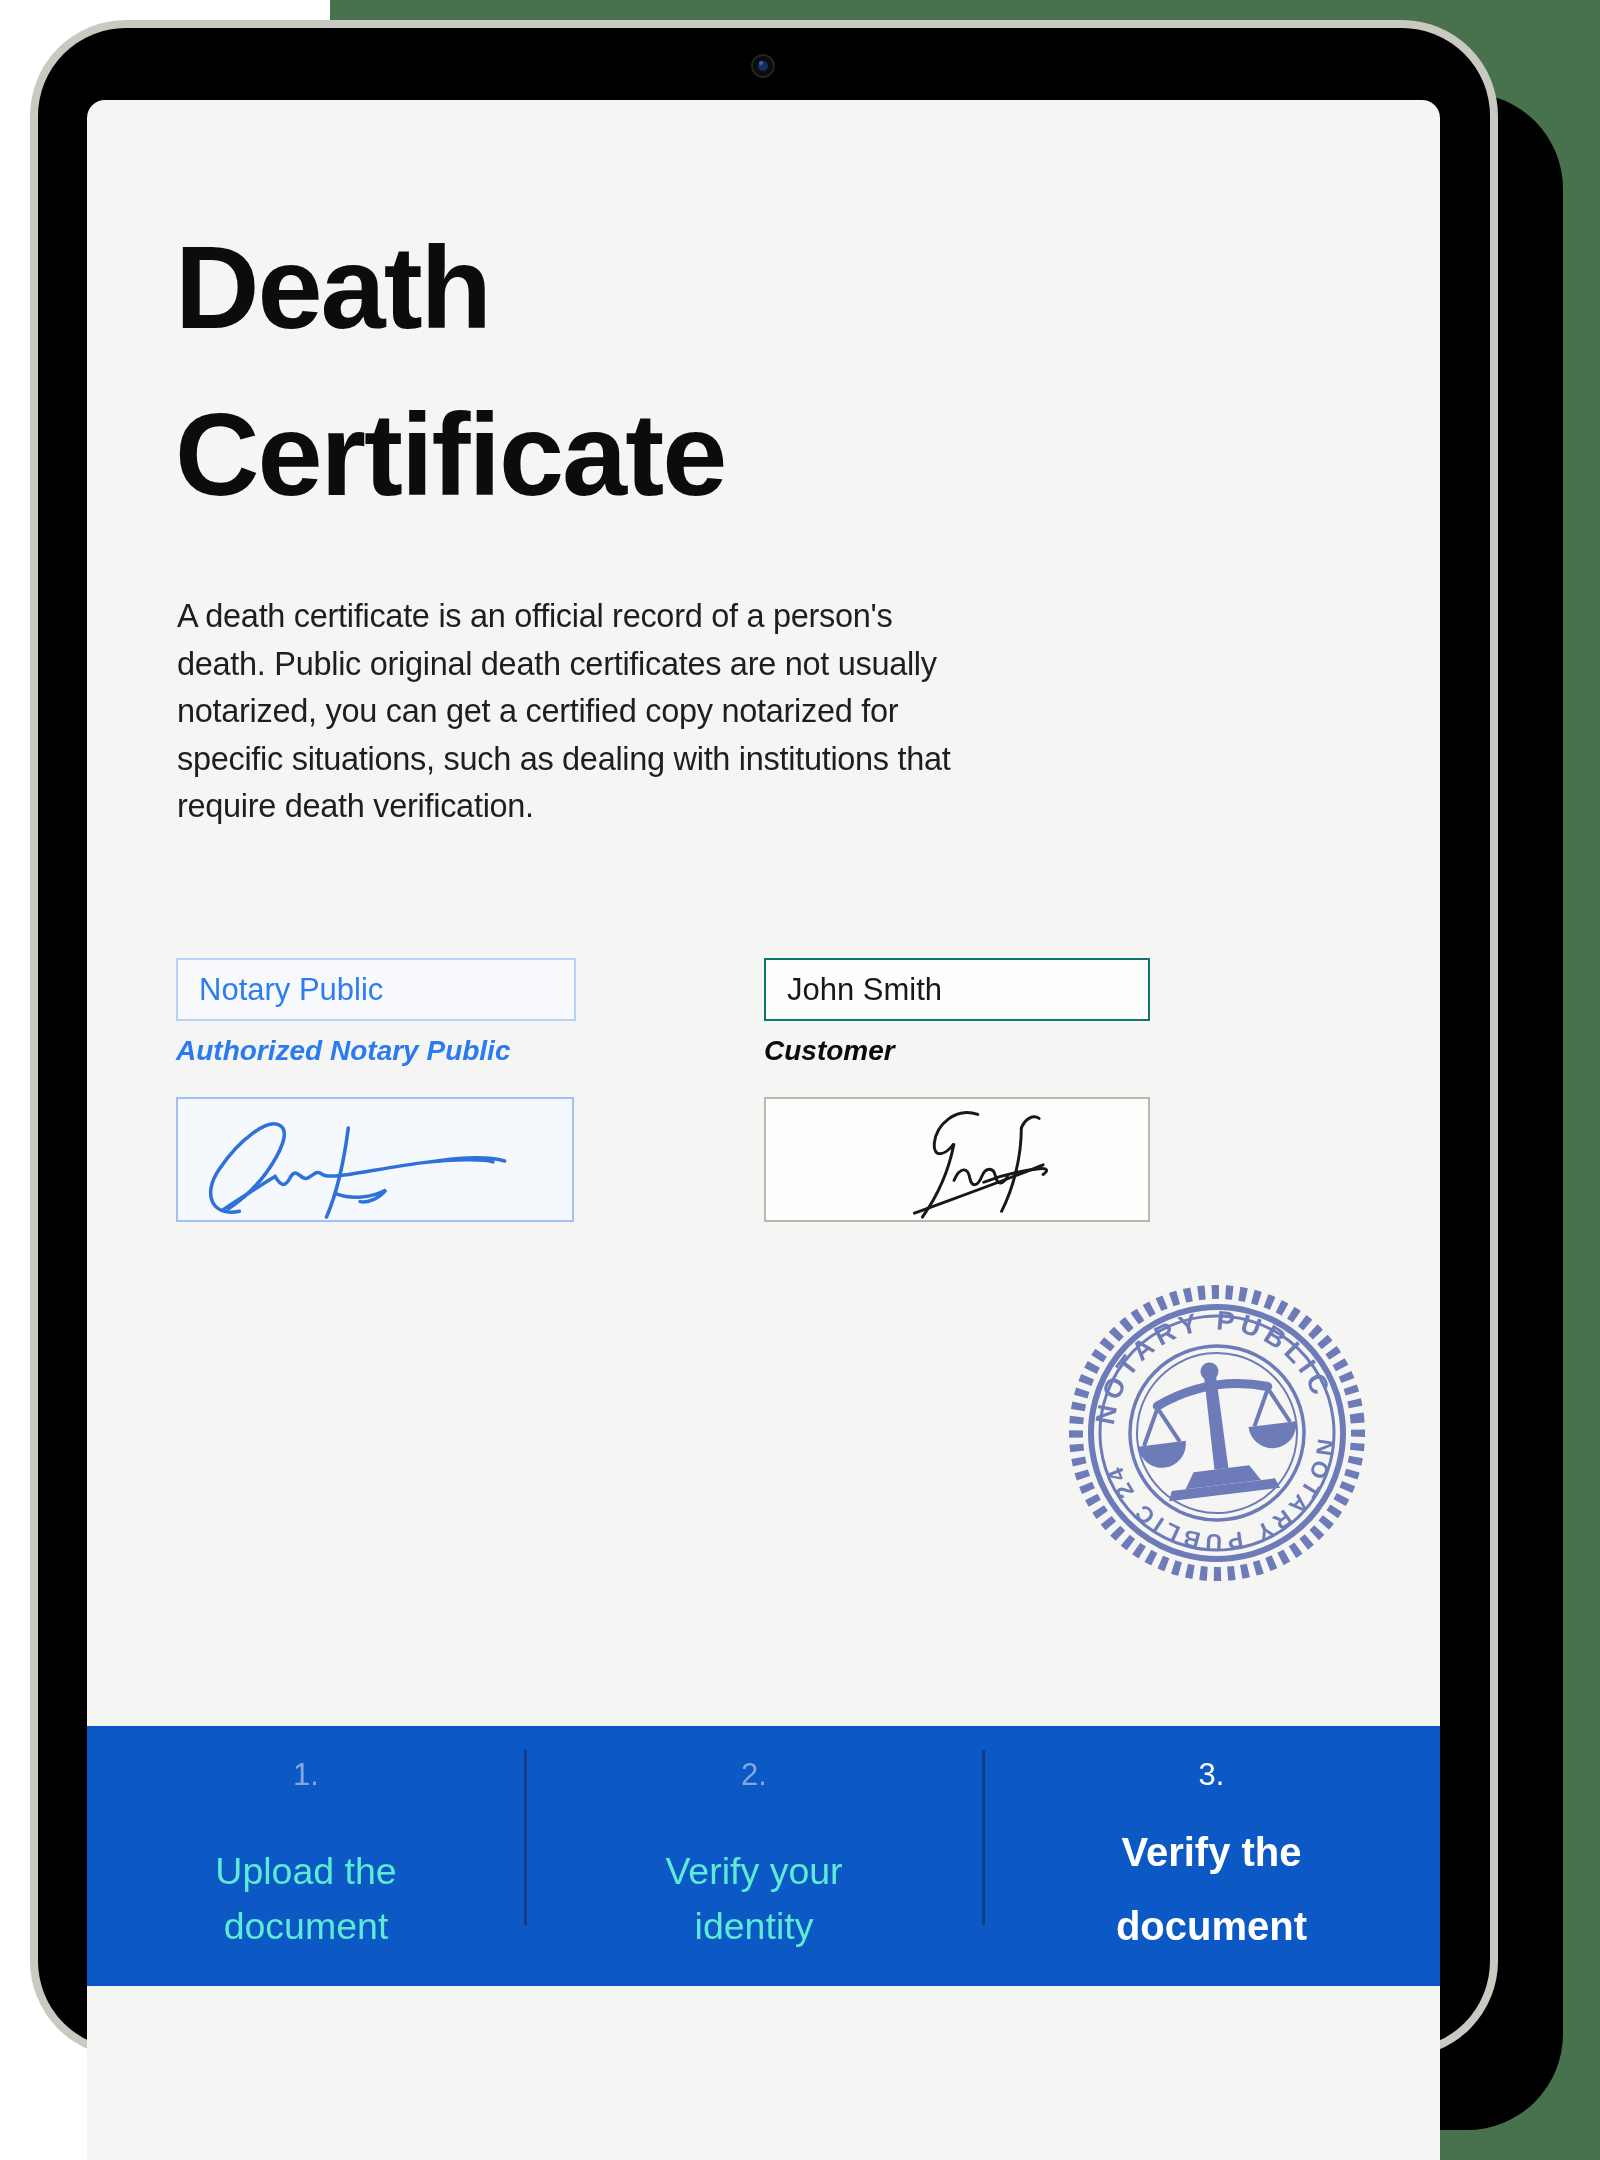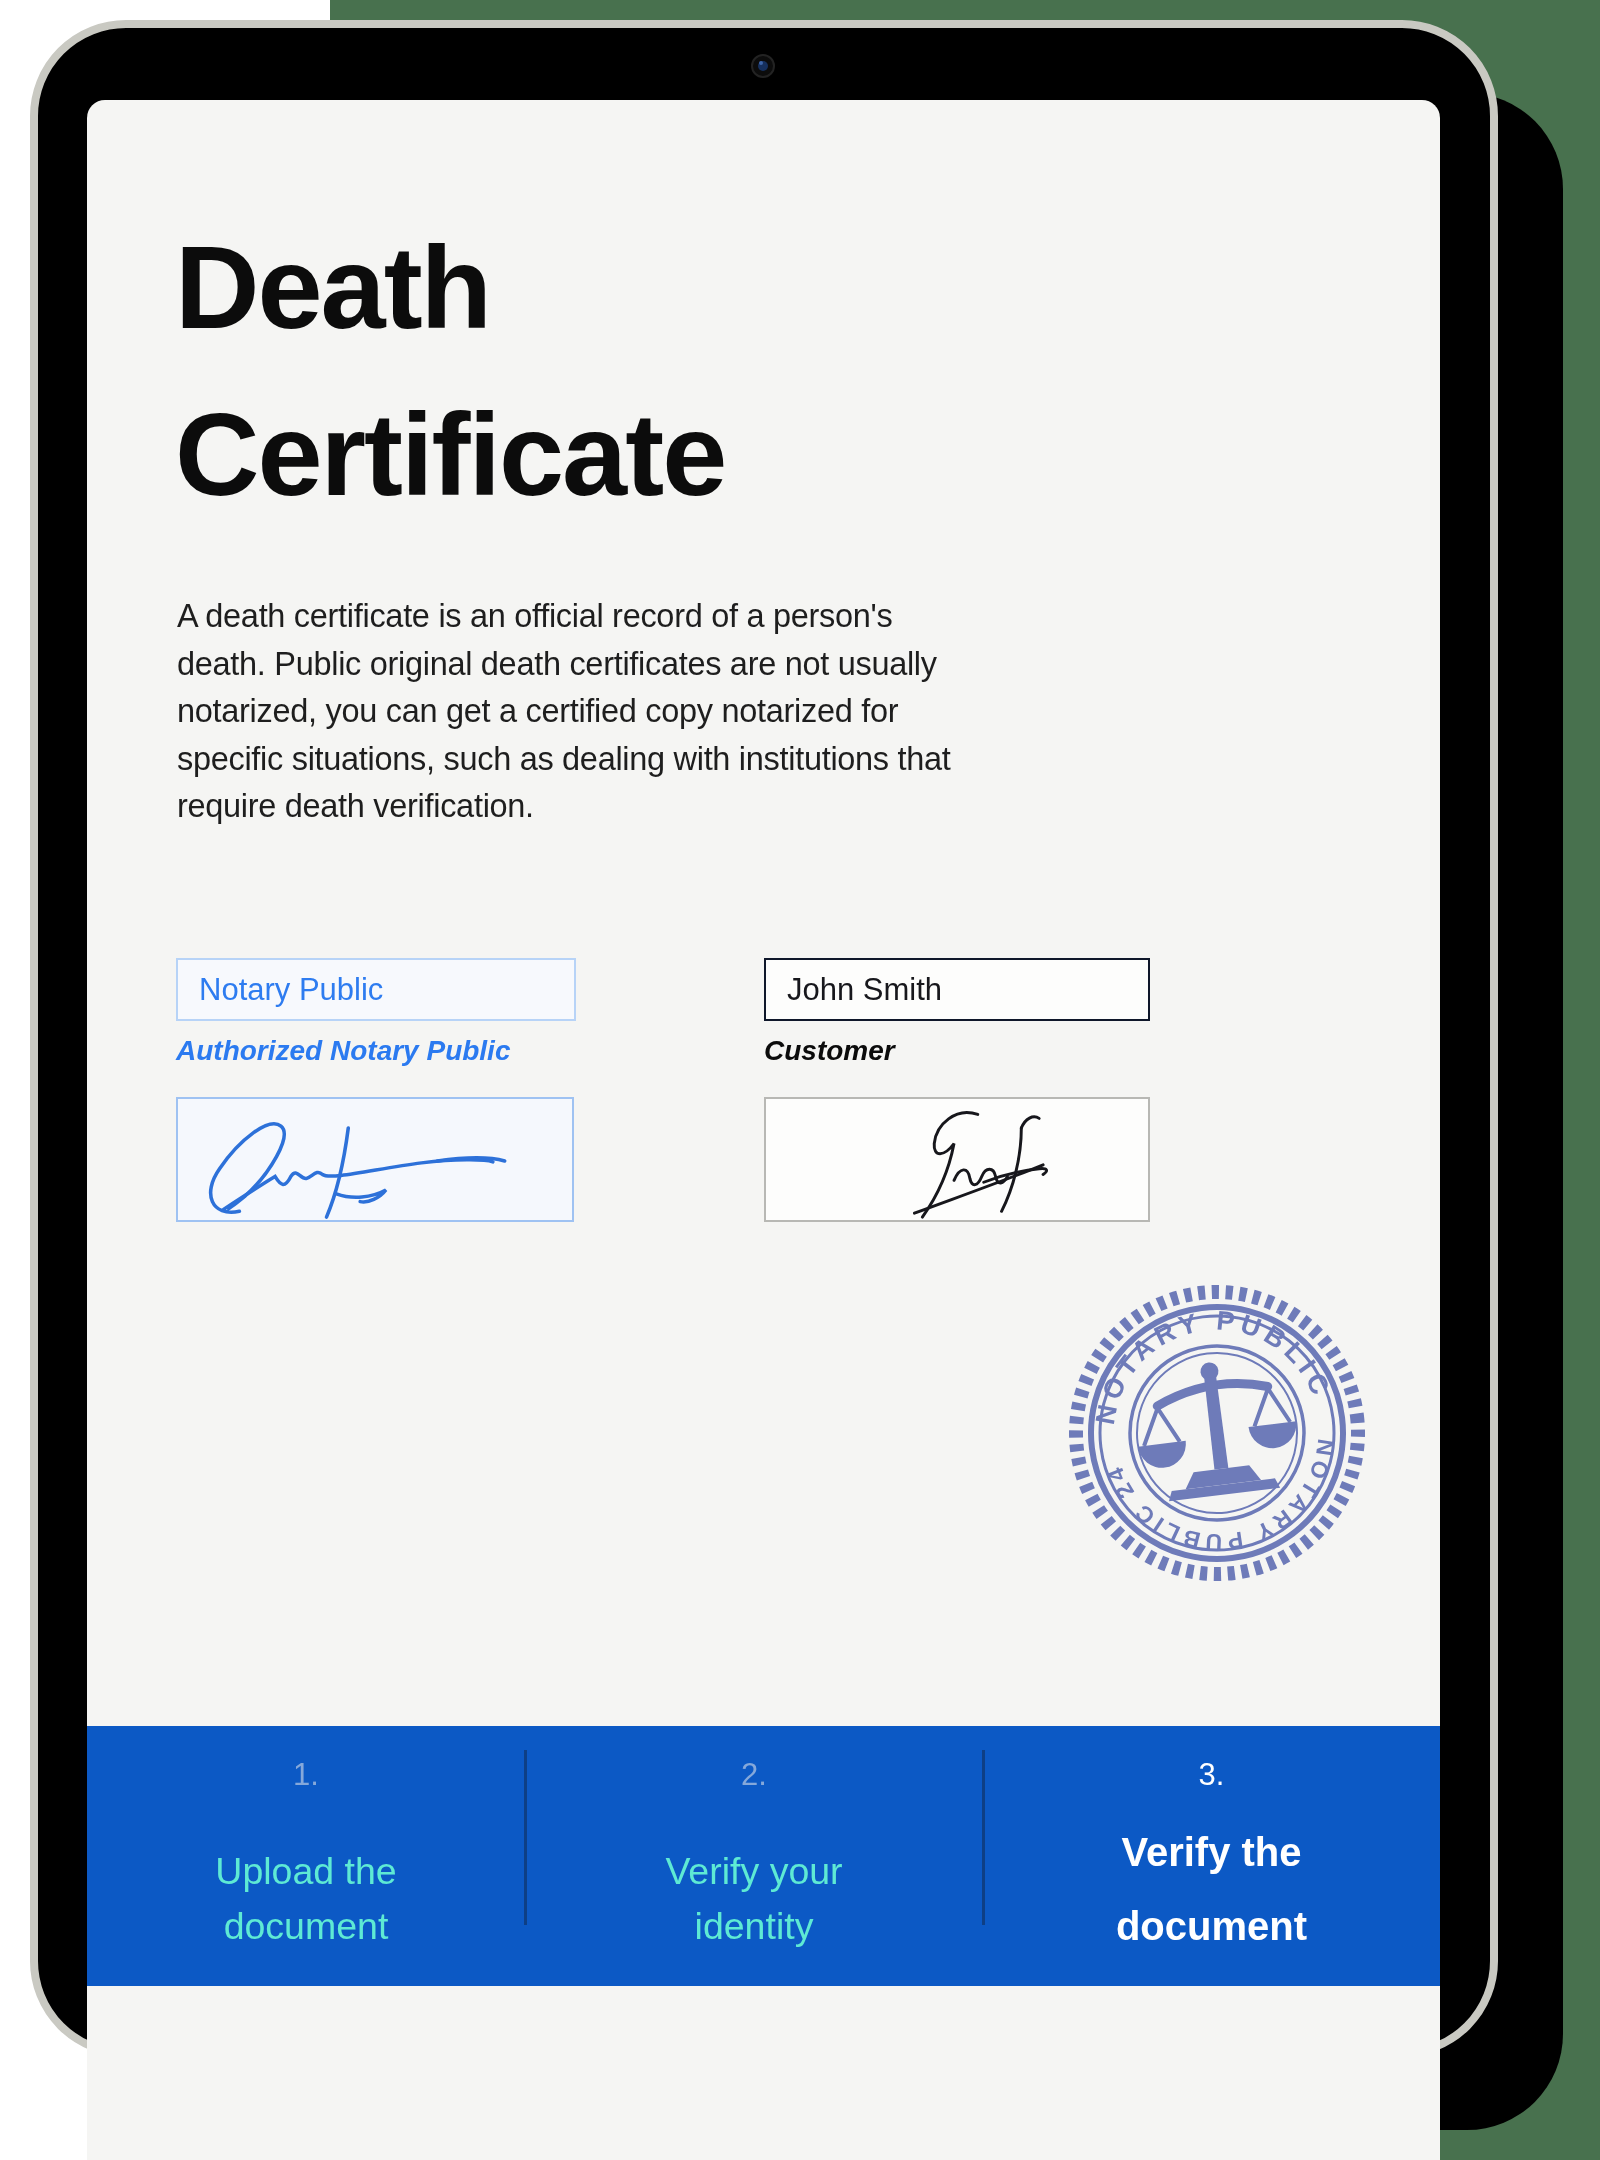--- a/index.html
+++ b/index.html
@@ -20,21 +20,21 @@
     border-radius:18px;overflow:hidden;}
 
   .doc-title{position:absolute;left:88px;top:104px;width:820px;
     font-size:117px;line-height:167px;font-weight:700;color:#0c0c0c;letter-spacing:-2px;}
   .doc-desc{position:absolute;left:90px;top:493px;color:#1e1e1e;}
   .doc-desc .line{font-size:32.5px;line-height:47.5px;letter-spacing:-0.3px;white-space:nowrap;}
 
   .field{position:absolute;top:858px;height:63px;box-sizing:border-box;
     font-size:31px;line-height:59px;padding-left:21px;}
   .field-notary{left:89px;width:400px;border:2px solid #b7d3f7;background:#f7f9fd;color:#2e7cf0;}
-  .field-customer{left:677px;width:386px;border:2px solid #0f172a;background:#fdfdfc;color:#17171c;}
+  .field-customer{left:677px;width:386px;border:2px solid #0f766e;background:#fdfdfc;color:#17171c;}
 
   .role-label{position:absolute;top:934px;font-size:28px;font-weight:700;font-style:italic;line-height:34px;}
   .label-notary{left:89px;color:#2b7af0;}
   .label-customer{left:677px;color:#0b0b0b;}
 
   .sigbox{position:absolute;top:997px;height:125px;box-sizing:border-box;}
   .sig-notary{left:89px;width:398px;border:2px solid #9fc2f2;background:#f5f8fd;}
   .sig-customer{left:677px;width:386px;border:2px solid #b8b8b4;background:#fdfdfc;}
   .sigbox svg{position:absolute;left:0;top:0;width:100%;height:100%;}
 

